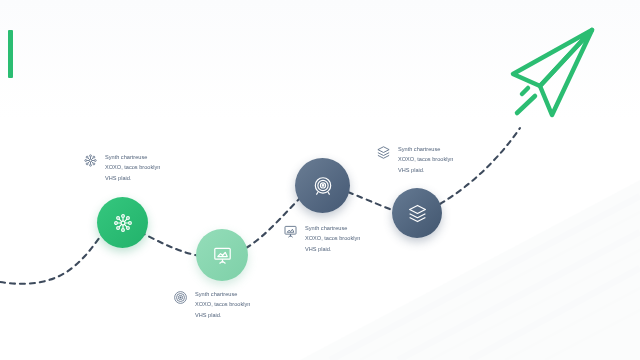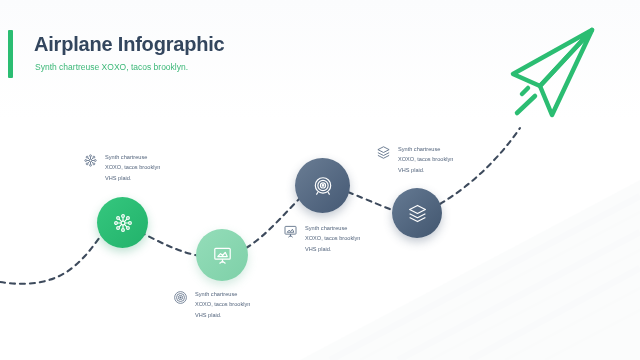--- a/index.html
+++ b/index.html
@@ -146,22 +146,20 @@
     <g fill="none" stroke="#f3f5f7" stroke-width="3">
       <path d="M360 360 L640 212"></path>
       <path d="M430 360 L640 250"></path>
       <path d="M505 360 L640 288"></path>
       <path d="M545 360 L640 310"></path>
     </g>
     <path d="M300 360 L640 180 L640 360 Z" fill="#fafbfc" opacity="0.85" stroke="none"></path>
   </svg>
 
   <div class="accent-bar"></div>
-  <div class="title">Airplane Infographic</div>
-  <div class="subtitle">Synth chartreuse XOXO, tacos brooklyn.</div>
 
   <svg class="trail" width="640" height="360" viewBox="0 0 640 360">
     <path d="M0 282 C 26 286, 52 284, 72 268 C 90 254, 98 238, 110 224" fill="none" stroke="#3d4a5c" stroke-width="2.1" stroke-dasharray="5 5" stroke-linecap="round"></path>
     <path d="M140 232 C 160 242, 178 252, 200 256" fill="none" stroke="#3d4a5c" stroke-width="2.1" stroke-dasharray="5 5" stroke-linecap="round"></path>
     <path d="M246 248 C 266 236, 286 212, 304 194" fill="none" stroke="#3d4a5c" stroke-width="2.1" stroke-dasharray="5 5" stroke-linecap="round"></path>
     <path d="M348 192 C 368 200, 386 208, 398 212" fill="none" stroke="#3d4a5c" stroke-width="2.1" stroke-dasharray="5 5" stroke-linecap="round"></path>
     <path d="M440 204 C 470 186, 498 160, 520 128" fill="none" stroke="#3d4a5c" stroke-width="2.1" stroke-dasharray="5 5" stroke-linecap="round"></path>
   </svg>
 
   <svg class="plane" width="110" height="105" viewBox="0 0 110 105">

